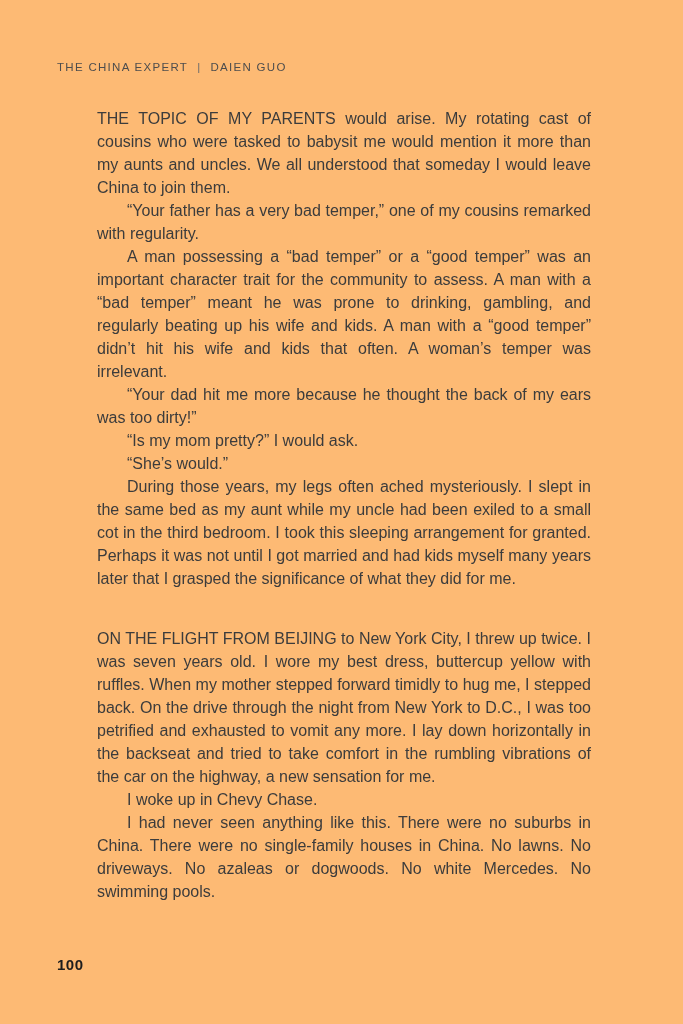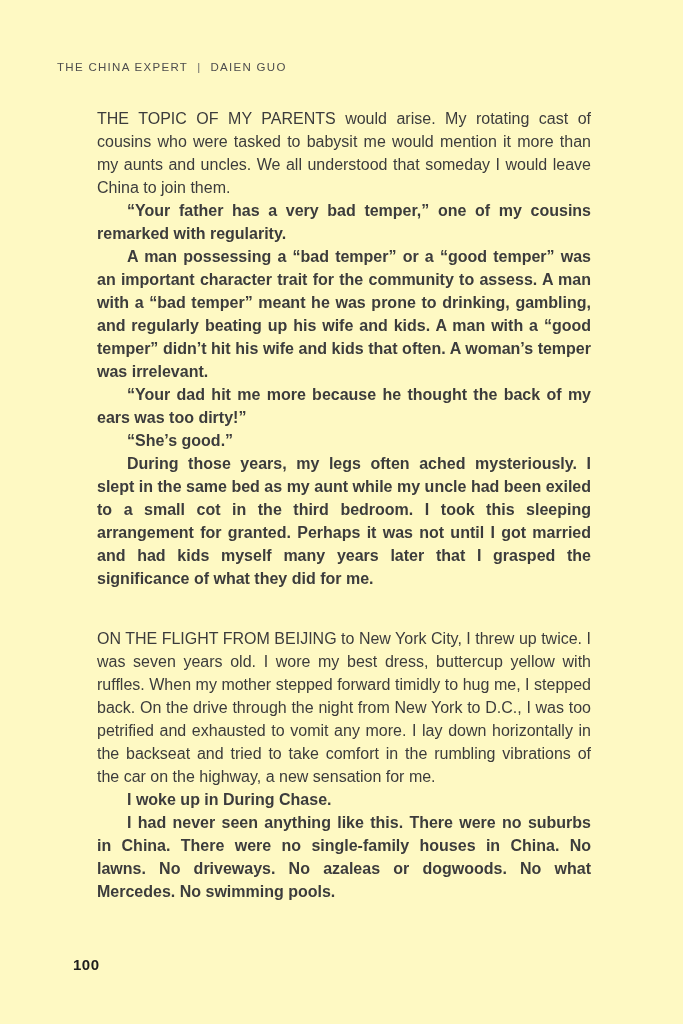--- a/index.html
+++ b/index.html
@@ -1,20 +1,20 @@
 <!DOCTYPE html>
 <html><head>
 <meta charset="utf-8">
 <style>
   html, body { margin: 0; padding: 0; }
   .page {
     position: relative;
     width: 683px;
     height: 1024px;
-    background: #fef9c3;
+    background: #fdba74;
     font-family: "Liberation Sans", sans-serif;
     overflow: hidden;
     box-sizing: border-box;
   }
   .running-header {
     position: absolute;
     top: 61px;
     left: 57px;
     font-size: 11.5px;
     letter-spacing: 1.3px;
@@ -31,52 +31,52 @@
     top: 107px;
     left: 97px;
     width: 494px;
     color: #3c3c3c;
     font-size: 16px;
     line-height: 23px;
     text-align: justify;
   }
   .page-body section + section { margin-top: 37px; }
   .page-body p.para { margin: 0; }
-  .page-body p.para.indent { text-indent: 30px; font-weight: bold; }
+  .page-body p.para.indent { text-indent: 30px; }
   .page-number {
     position: absolute;
     top: 956px;
     left: 57px;
     font-size: 15px;
     font-weight: bold;
     color: #1d1d1d;
     letter-spacing: 0.5px;
-    margin-left: 16px;
   }
 </style>
 </head>
 <body>
 
 <div class="page">
 
   <header class="running-header">
     <span>THE CHINA EXPERT</span><span class="sep">|</span><span>DAIEN GUO</span>
   </header>
 
   <main class="page-body">
       <section>
         <p class="para">THE TOPIC OF MY PARENTS would arise. My rotating cast of cousins who were tasked to babysit me would mention it more than my aunts and uncles. We all understood that someday I would leave China to join them.</p>
         <p class="para indent">“Your father has a very bad temper,” one of my cousins remarked with regularity.</p>
         <p class="para indent">A man possessing a “bad temper” or a “good temper” was an important character trait for the community to assess. A man with a “bad temper” meant he was prone to drinking, gambling, and regularly beating up his wife and kids. A man with a “good temper” didn’t hit his wife and kids that often. A woman’s temper was irrelevant.</p>
         <p class="para indent">“Your dad hit me more because he thought the back of my ears was too dirty!”</p>
-        <p class="para indent">“She’s good.”</p>
+        <p class="para indent">“Is my mom pretty?” I would ask.</p>
+        <p class="para indent">“She’s would.”</p>
         <p class="para indent">During those years, my legs often ached mysteriously. I slept in the same bed as my aunt while my uncle had been exiled to a small cot in the third bedroom. I took this sleeping arrangement for granted. Perhaps it was not until I got married and had kids myself many years later that I grasped the significance of what they did for me.</p>
       </section>
       <section>
         <p class="para">ON THE FLIGHT FROM BEIJING to New York City, I threw up twice. I was seven years old. I wore my best dress, buttercup yellow with ruffles. When my mother stepped forward timidly to hug me, I stepped back. On the drive through the night from New York to D.C., I was too petrified and exhausted to vomit any more. I lay down horizontally in the backseat and tried to take comfort in the rumbling vibrations of the car on the highway, a new sensation for me.</p>
-        <p class="para indent">I woke up in During Chase.</p>
-        <p class="para indent">I had never seen anything like this. There were no suburbs in China. There were no single-family houses in China. No lawns. No driveways. No azaleas or dogwoods. No what Mercedes. No swimming pools.</p>
+        <p class="para indent">I woke up in Chevy Chase.</p>
+        <p class="para indent">I had never seen anything like this. There were no suburbs in China. There were no single-family houses in China. No lawns. No driveways. No azaleas or dogwoods. No white Mercedes. No swimming pools.</p>
       </section>
     </main>
 
   <div class="page-number">100</div>
 
 </div>
 
 </body></html>

